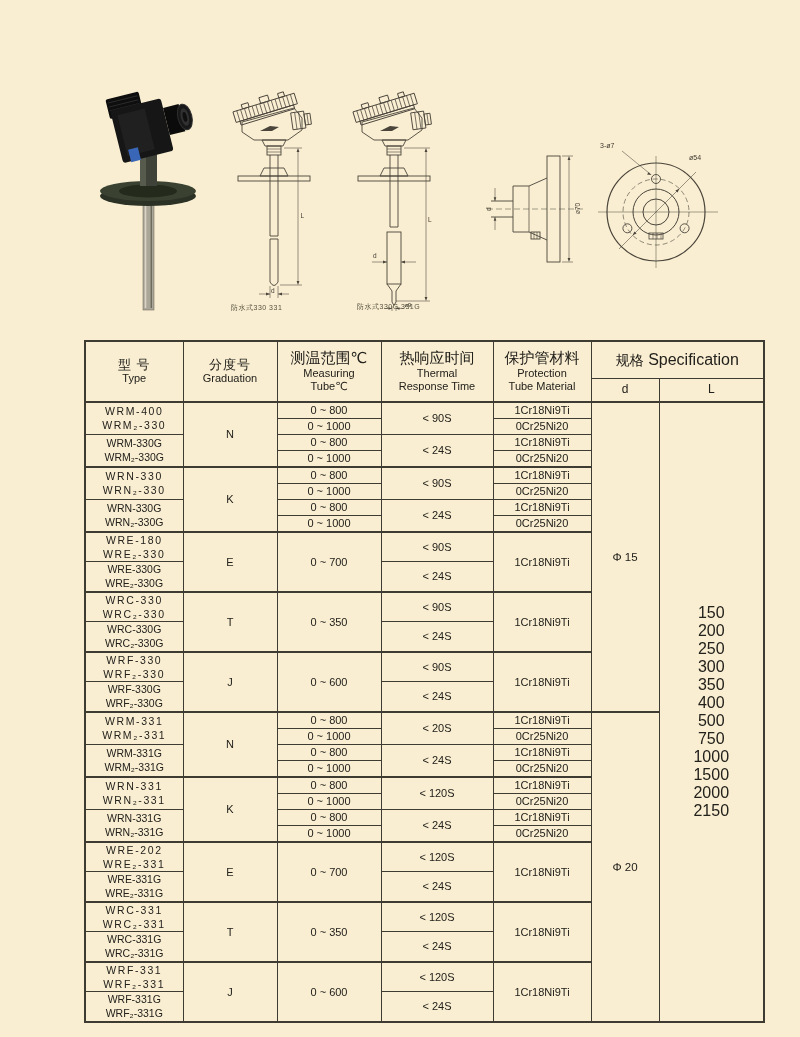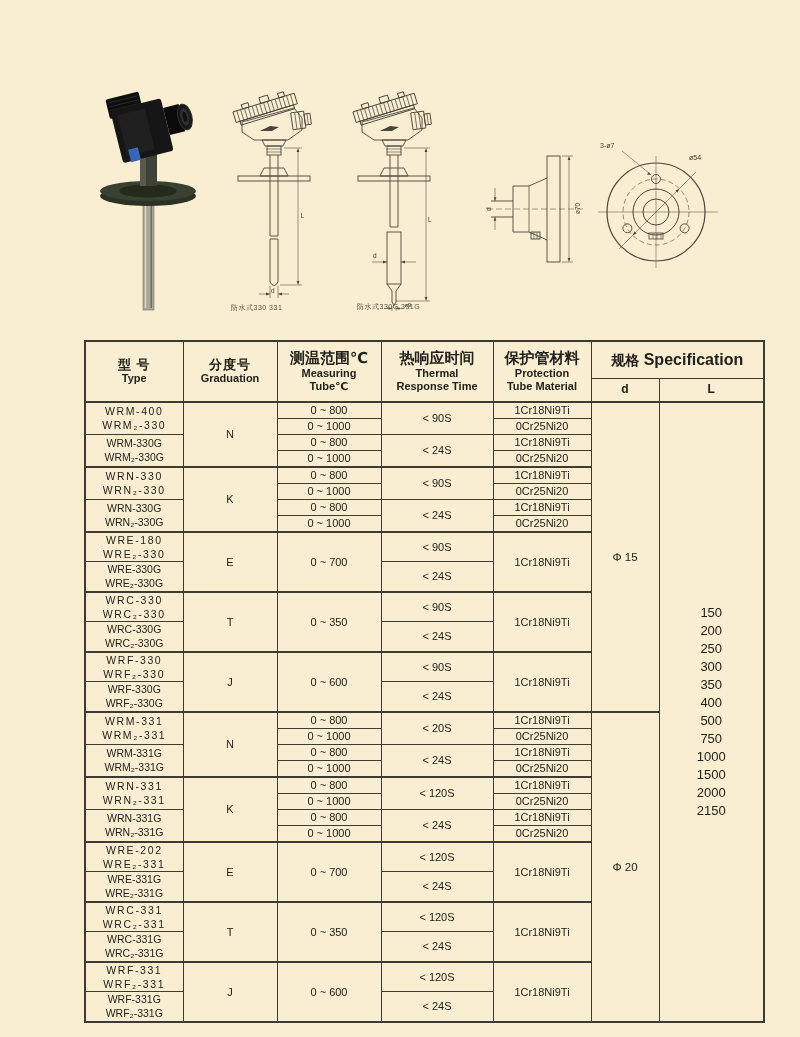--- a/index.html
+++ b/index.html
@@ -5,35 +5,35 @@
   html,body{margin:0;padding:0}
   .page{position:relative;width:800px;height:1037px;background:#f9eed2;overflow:hidden;
         font-family:"Liberation Sans","DejaVu Sans",sans-serif;color:#26231e}
   .fig{position:absolute}
   .cap{position:absolute;font-size:7px;color:#55503f;letter-spacing:.5px;white-space:nowrap}
 
   table.spec{position:absolute;left:84px;top:340px;width:679px;border-collapse:collapse;
              table-layout:fixed;border:2px solid #3e3b33}
   table.spec th,table.spec td{border:1px solid #3e3b33;padding:0;text-align:center;
              vertical-align:middle;color:#23211c}
-  table.spec thead th{font-weight:bold;padding:1px 0;line-height:1.2}
+  table.spec thead th{font-weight:normal;padding:1px 0;line-height:1.2}
   thead tr.h1{height:37px}
   thead tr.h2 th{height:20px;font-size:12px}
   thead tr.h2{border-bottom:2px solid #3e3b33}
   .hzh{font-size:13px;letter-spacing:1px;display:block}
   .hzh2{font-size:15px;letter-spacing:0;display:block}
   .hen{font-size:11px;display:block}
   tbody td{height:15px;font-size:11px}
   tbody tr{height:15px}
   td.type{text-align:left;padding-left:5px;font-size:10.5px}
   td.type div{line-height:14px;white-space:nowrap}
   .sp{letter-spacing:1.6px}
   .gb{border-bottom-width:2px !important}
   td.dcol{font-size:11.5px}
-  td.lcol div{line-height:18px;font-size:13px}
+  td.lcol div{line-height:18px;font-size:16px}
   svg text{font-family:"Liberation Sans","DejaVu Sans",sans-serif}
 </style>
 </head>
 <body>
 
 <div class="page">
 
   <svg class="fig" style="left:86px;top:80px" width="135" height="238" viewBox="0 0 135 238">
     <rect x="57" y="88" width="11" height="142" fill="#aaa698" stroke="#75715f" stroke-width="0.6"></rect>
     <path d="M59.5,92 V228" stroke="#d9d4c3" stroke-width="1.6" fill="none"></path>

